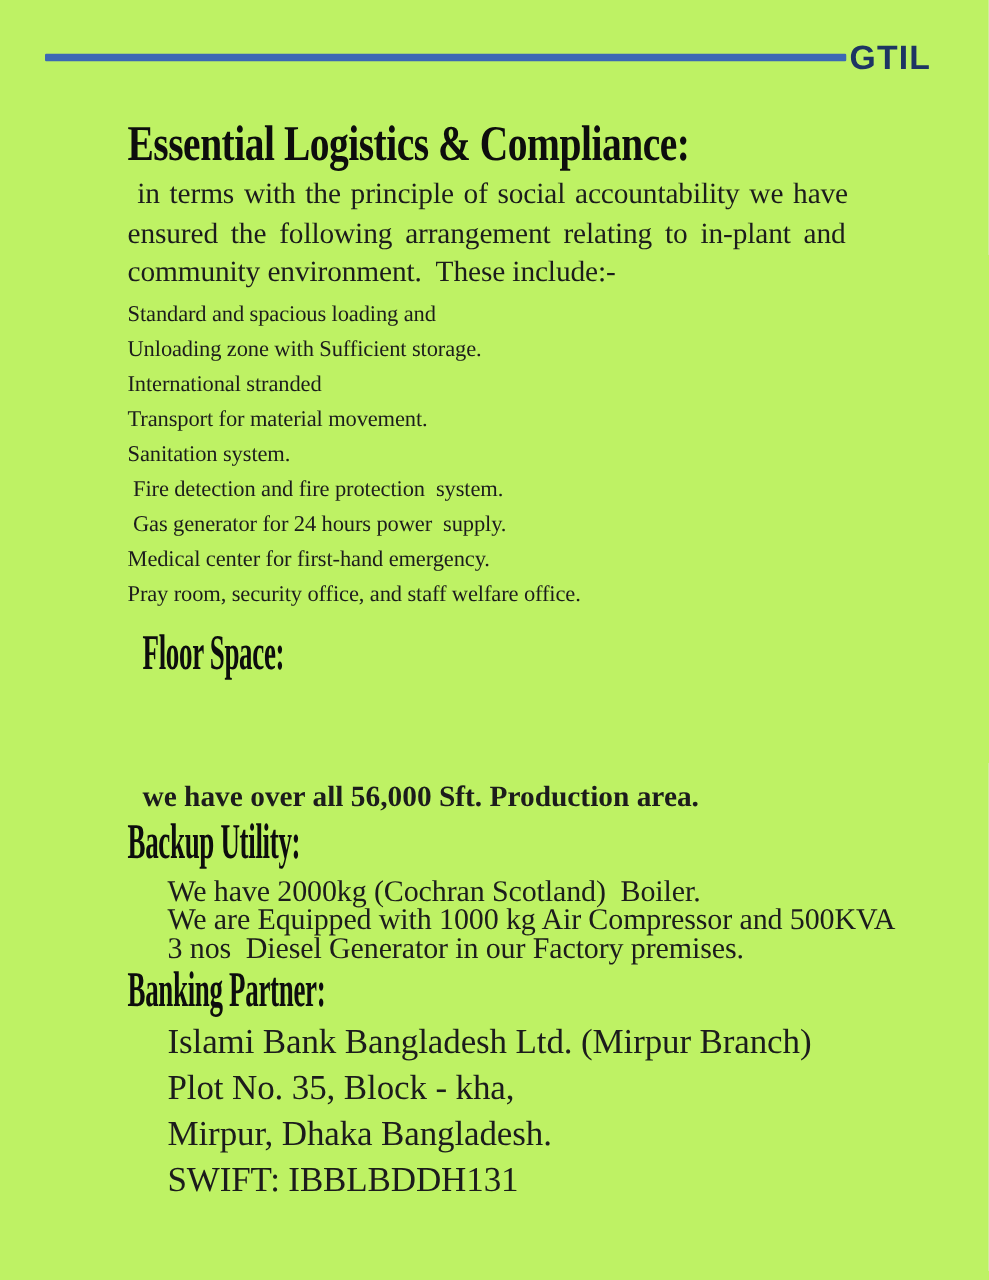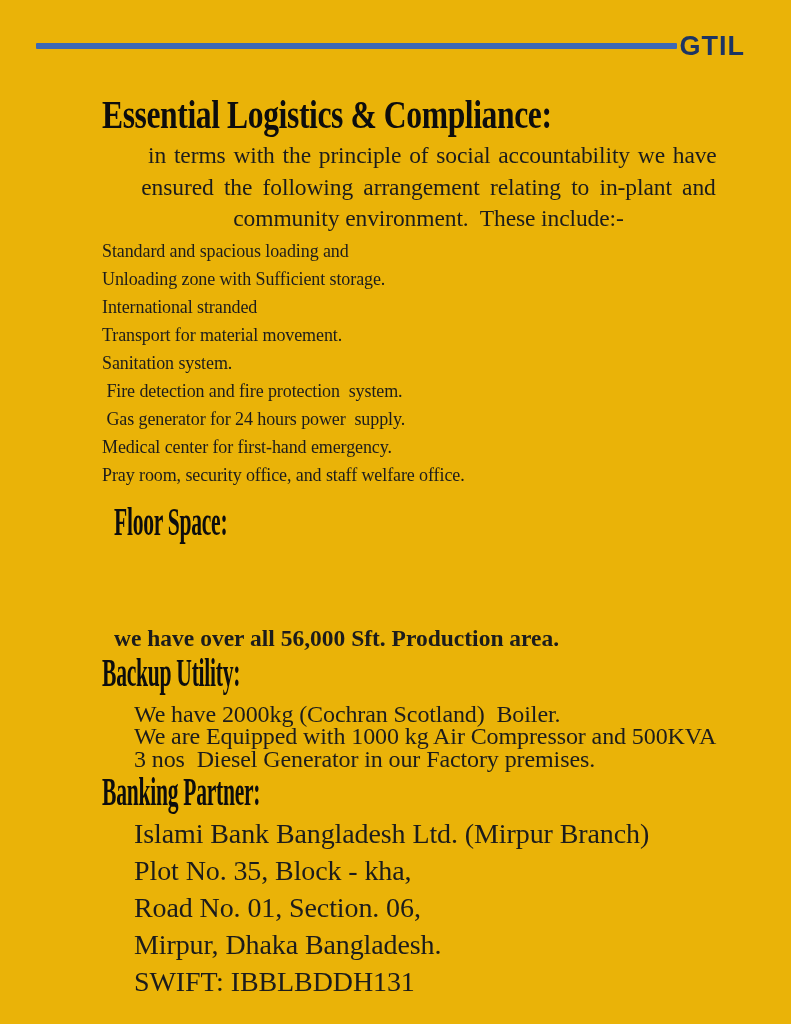--- a/index.html
+++ b/index.html
@@ -1,20 +1,20 @@
 <!DOCTYPE html>
 <html><head>
 <meta charset="utf-8">
 <style>
   html, body { margin: 0; padding: 0; background: #e8e8e8; }
   .page {
     position: relative;
     width: 791px;
     height: 1024px;
-    background: #eab308;
+    background: #bef264;
     font-family: "Liberation Serif", serif;
     color: #1c1c1c;
     overflow: hidden;
     margin: 0 auto;
   }
   
   .header {
     position: absolute;
     left: 36px; right: 46px; top: 31px;
     height: 30px;
@@ -41,21 +41,21 @@
     font-size: 40px;
     line-height: 1.05;
     white-space: nowrap;
     letter-spacing: -0.5px;
   }
   .h .sq { display: inline-block; transform-origin: 0 70%; white-space: pre; }
   .h1 .sq { transform: scaleX(0.79); }
   .hc .sq { transform: scaleX(0.54); }
   
   .para { margin-top: 4px; }
-  .pline { font-size: 23.5px; line-height: 31.5px; white-space: pre; letter-spacing: -0.1px; text-align: center; }
+  .pline { font-size: 23.5px; line-height: 31.5px; white-space: pre; letter-spacing: -0.1px; }
   .pline.w1 { word-spacing: 2px; }
   .pline.w2 { word-spacing: 4.5px; }
   
   .list { margin-top: 2px; }
   .li { font-size: 18px; line-height: 28px; white-space: pre; letter-spacing: -0.1px; }
   
   .floor-row { display: flex; align-items: baseline; margin-top: 12px; flex-direction: column; }
   .floor-h { flex: 0 0 124px; overflow: visible; }
   .inline-text { font-size: 23.5px; white-space: pre; margin-left: 12px; font-weight: bold; }
   
@@ -110,19 +110,18 @@
       <div class="bline">We have 2000kg (Cochran Scotland)  Boiler.</div>
       <div class="bline">We are Equipped with 1000 kg Air Compressor and 500KVA</div>
       <div class="bline">3 nos  Diesel Generator in our Factory premises.</div>
     </div>
 
     <div class="h hc banking-h"><span class="sq">Banking Partner:</span></div>
 
     <div class="banking-lines">
       <div class="kline">Islami Bank Bangladesh Ltd. (Mirpur Branch)</div>
       <div class="kline">Plot No. 35, Block - kha,</div>
-      <div class="kline">Road No. 01, Section. 06,</div>
       <div class="kline">Mirpur, Dhaka Bangladesh.</div>
       <div class="kline">SWIFT: IBBLBDDH131</div>
     </div>
 
   </div>
 </div>
 
 </body></html>

